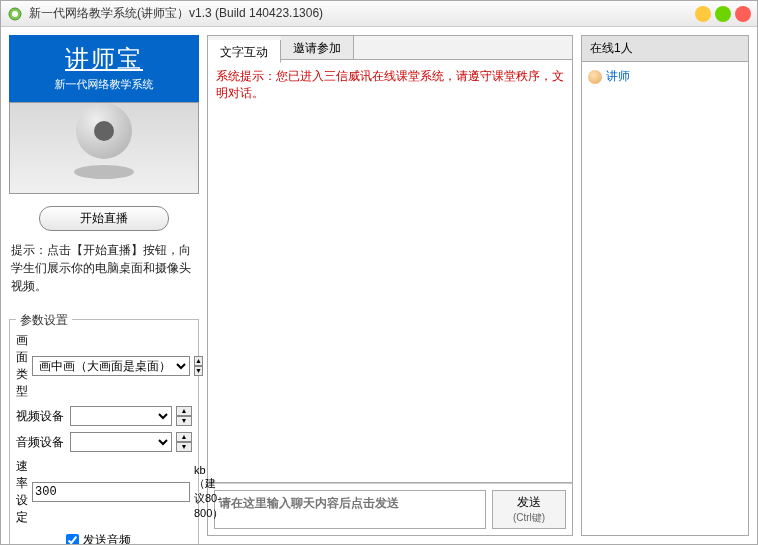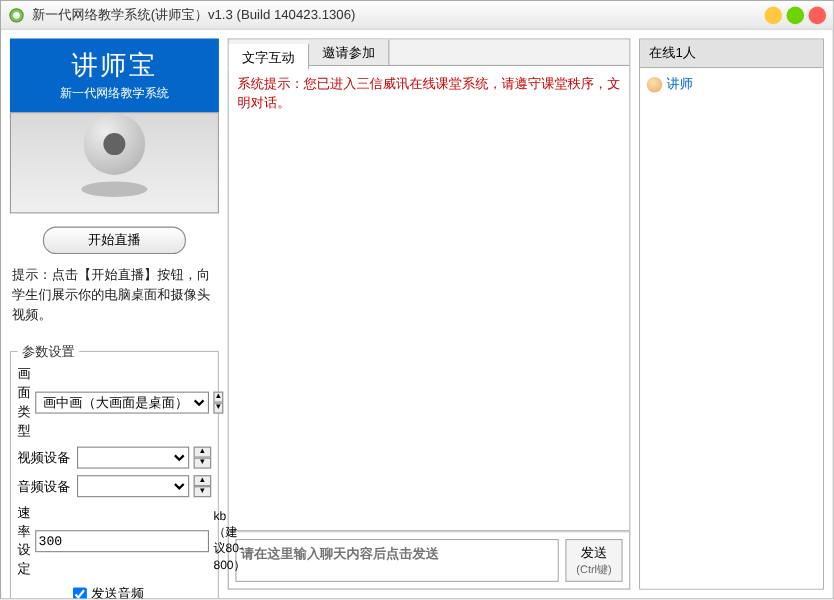--- a/index.html
+++ b/index.html
@@ -9,21 +9,21 @@
 .titlebar .app-icon { width: 16px; height: 16px; margin-right: 6px; display:flex;align-items:center;justify-content:center;}
 .titlebar .title { flex: 1; color: #333; font-size: 12px; }
 .titlebar .win-btns { display: flex; gap: 4px; }
 .titlebar .wbtn { width: 16px; height: 16px; border-radius: 50%; }
 .wbtn.min { background: #ffc83d; }
 .wbtn.max { background: #6dd400; }
 .wbtn.close { background: #ff5f57; }
 .content { flex: 1; display: flex; padding: 8px; gap: 8px; overflow:hidden;}
 .left-panel { width: 190px; display: flex; flex-direction: column; }
 .banner { background: #0366c8; color: #fff; text-align: center; padding: 8px 0 10px; }
-.banner .big { font-size: 24px; letter-spacing: 2px; font-family: "KaiTi","SimSun",serif; }
+.banner .big { font-size: 24px; letter-spacing: 2px; font-family: "KaiTi","SimSun",serif; text-decoration: underline; }
 .banner .sub { font-size: 11px; margin-top: 2px; }
 .video-box { height: 180px; background: linear-gradient(#d9d9d9,#f0f0f0); border: 1px solid #999; display:flex; align-items:center; justify-content:center; }
 .cam { width: 70px; height: 90px; position: relative; }
 .cam .lens { width: 56px; height: 56px; border-radius: 50%; background: radial-gradient(circle at 35% 30%, #eee, #aaa); margin: 0 auto; position: relative; }
 .cam .lens::after{content:"";position:absolute;top:18px;left:18px;width:20px;height:20px;border-radius:50%;background:#636363;}
 .cam .base { width: 60px; height: 14px; background: #bcbcbc; border-radius: 50%; margin: 6px auto 0; }
 .start-btn { display:block; margin: 12px auto 10px; padding: 3px 40px; border-radius: 12px; border:1px solid #888; background: linear-gradient(#fff,#e6e6e6); font-size:12px; cursor:pointer;}
 .hint { font-size: 12px; color: #222; line-height: 1.5; padding: 0 2px; }
 .settings { margin-top: 24px; border:1px solid #bbb; position:relative; padding: 12px 6px 6px; }
 .settings .legend { position:absolute; top:-8px; left:6px; background:#fff; padding:0 4px; font-size:12px; color:#333;}
@@ -35,21 +35,21 @@
 .srow .unit { font-size:11px; }
 .chk { margin-left: 50px; display:flex; align-items:center; gap:4px;}
 .center-panel { flex:1; display:flex; flex-direction:column; border:1px solid #aaa; }
 .tabs { height:24px; display:flex; background:#f2f2f2; border-bottom:1px solid #aaa;}
 .tab { padding: 4px 12px; border-right:1px solid #aaa; font-size:12px; background:#e9e9e9; cursor:pointer; }
 .tab.active { background:#fff; border-bottom:1px solid #fff; position:relative; top:4px;}
 .chat-area { flex:1; background:#fff; padding:8px; font-size:12px; border-bottom:1px solid #aaa; overflow:auto;}
 .sys-msg { color:#c00; }
 .input-wrap { display:flex; height:52px; border-top:1px solid #ccc;}
 .chat-input { flex:1; border:1px solid #aaa; margin:6px; padding:4px; font-size:12px; color:#999; resize:none;font-weight:bold;}
-.send-box { width:52px; border:1px solid #aaa; margin:6px 6px 6px 0; display:flex; flex-direction:column; align-items:center; justify-content:center; background:#f4f4f4; cursor:pointer;}
+.send-box { width:74px; border:1px solid #aaa; margin:6px 6px 6px 0; display:flex; flex-direction:column; align-items:center; justify-content:center; background:#f4f4f4; cursor:pointer;}
 .send-box .s1{font-size:12px;} .send-box .s2{font-size:10px;color:#666;}
 .right-panel { width:168px; border:1px solid #aaa; display:flex; flex-direction:column;}
 .online-head { background:#e2e2e2; border-bottom:1px solid #aaa; padding:4px 8px; font-size:12px;}
 .user-list { flex:1; background:#fff; padding:6px; font-size:12px;}
 .user { display:flex; align-items:center; gap:4px; color:#0066cc;}
 .user-icon { width:14px; height:14px; border-radius:50%; background: radial-gradient(circle at 40% 35%, #ffe0b0, #e8a860); display:flex;align-items:center;justify-content:center;}
 </style>
 </head>
 <body>
 

